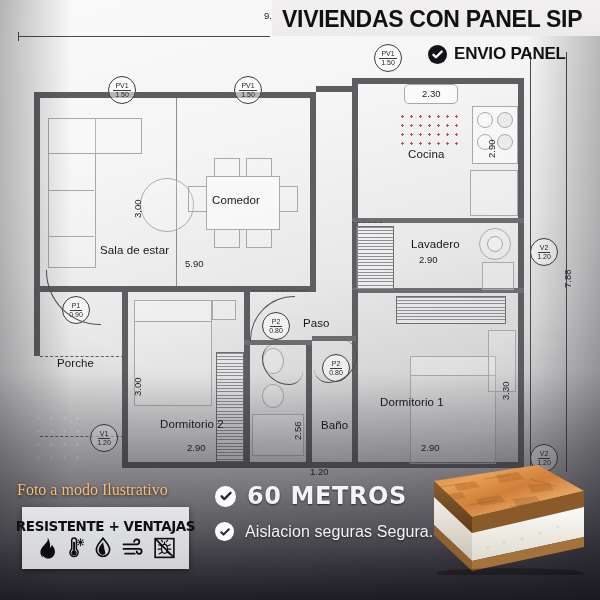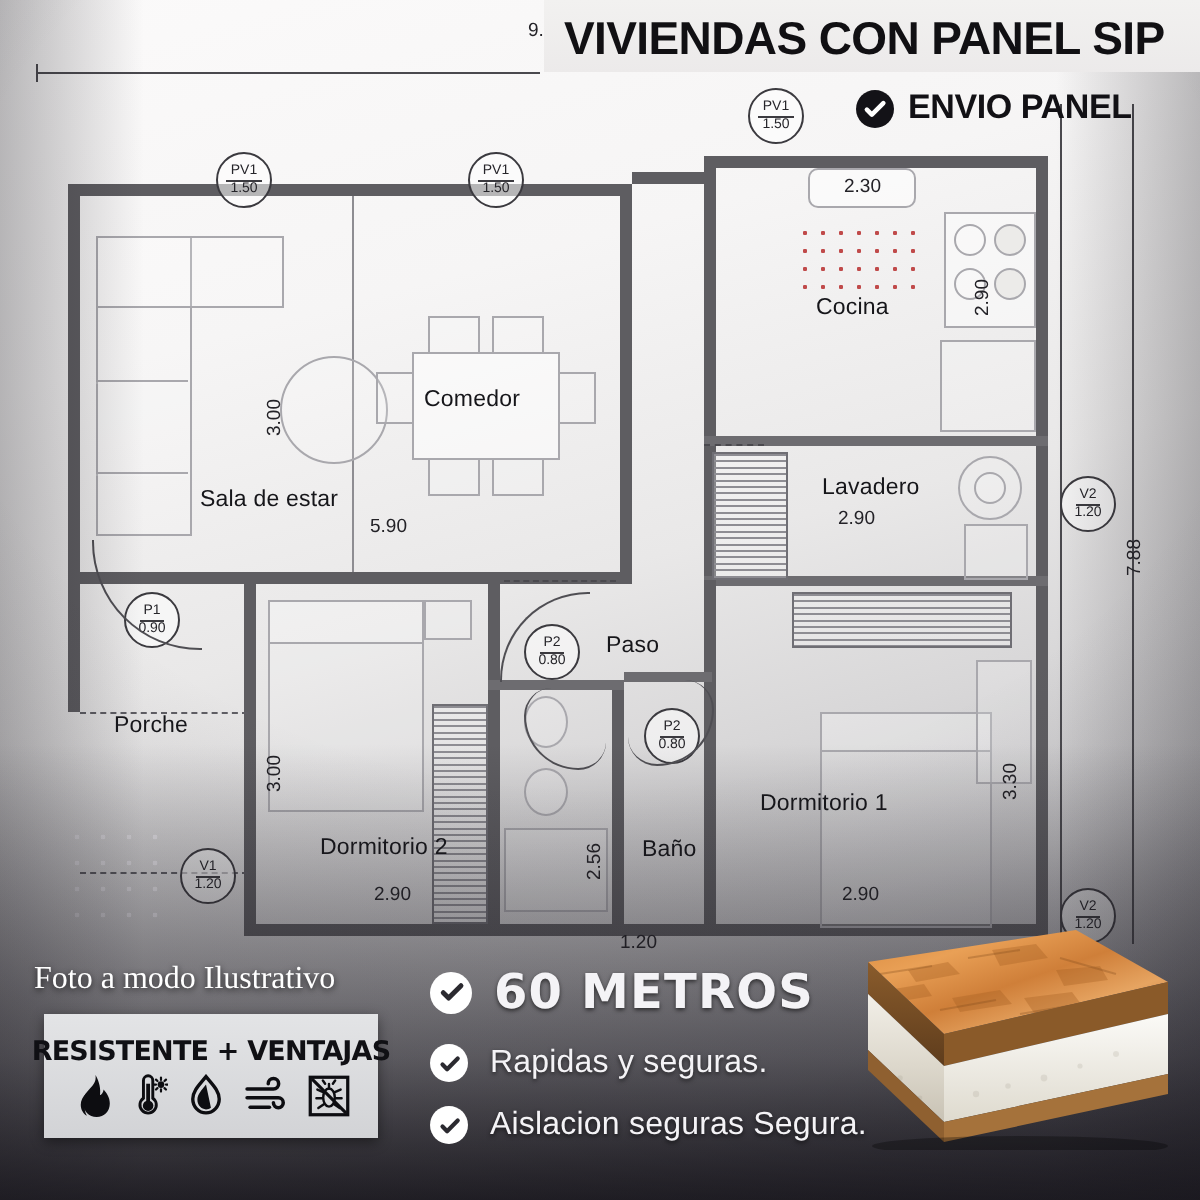--- a/index.html
+++ b/index.html
@@ -94,21 +94,21 @@
   .feat .ftxt{color:#f4f3f6;font-size:16px;letter-spacing:.1px;text-shadow:0 1px 2px rgba(0,0,0,.6);}
   .feat.big .ftxt{
     font-size:24px;font-weight:bold;letter-spacing:.6px;
     font-family:"DejaVu Sans",sans-serif;
   }
   .feat .check{background:#ffffff;}
 
   
   .ilustrativo{
     position:absolute;left:17px;top:481px;
-    font-family:"Liberation Serif",serif;font-size:16px;color:#ffffff;
+    font-family:"Liberation Serif",serif;font-size:16px;color:#fdba74;
     text-shadow:0 1px 3px rgba(0,0,0,.75);white-space:nowrap;
   }
   .badge{
     position:absolute;left:22px;top:507px;width:167px;height:62px;
     background:linear-gradient(#e3e4e6,#d2d3d6);
     display:flex;flex-direction:column;align-items:center;justify-content:center;gap:3px;
     box-shadow:0 2px 6px rgba(0,0,0,.45);
   }
   .badge-title{
     font-family:"DejaVu Sans",sans-serif;font-weight:bold;font-size:13.5px;
@@ -299,28 +299,20 @@
 
     <div class="feat big">
       <span class="check lg">
         <svg width="14" height="14" viewBox="0 0 24 24" aria-hidden="true">
           <path d="M4.5 12.6l4.6 4.6L19.7 6.6" fill="none" stroke="#2b2a30" stroke-width="4.2" stroke-linecap="round" stroke-linejoin="round"></path>
         </svg>
       </span>
       <span class="ftxt">60 METROS</span>
     </div>
 
-    <div class="feat">
-      <span class="check">
-        <svg width="12" height="12" viewBox="0 0 24 24" aria-hidden="true">
-          <path d="M4.5 12.6l4.6 4.6L19.7 6.6" fill="none" stroke="#2b2a30" stroke-width="4.2" stroke-linecap="round" stroke-linejoin="round"></path>
-        </svg>
-      </span>
-      <span class="ftxt">Rapidas y seguras.</span>
-    </div>
 
     <div class="feat">
       <span class="check">
         <svg width="12" height="12" viewBox="0 0 24 24" aria-hidden="true">
           <path d="M4.5 12.6l4.6 4.6L19.7 6.6" fill="none" stroke="#2b2a30" stroke-width="4.2" stroke-linecap="round" stroke-linejoin="round"></path>
         </svg>
       </span>
       <span class="ftxt">Aislacion seguras Segura.</span>
     </div>
 

